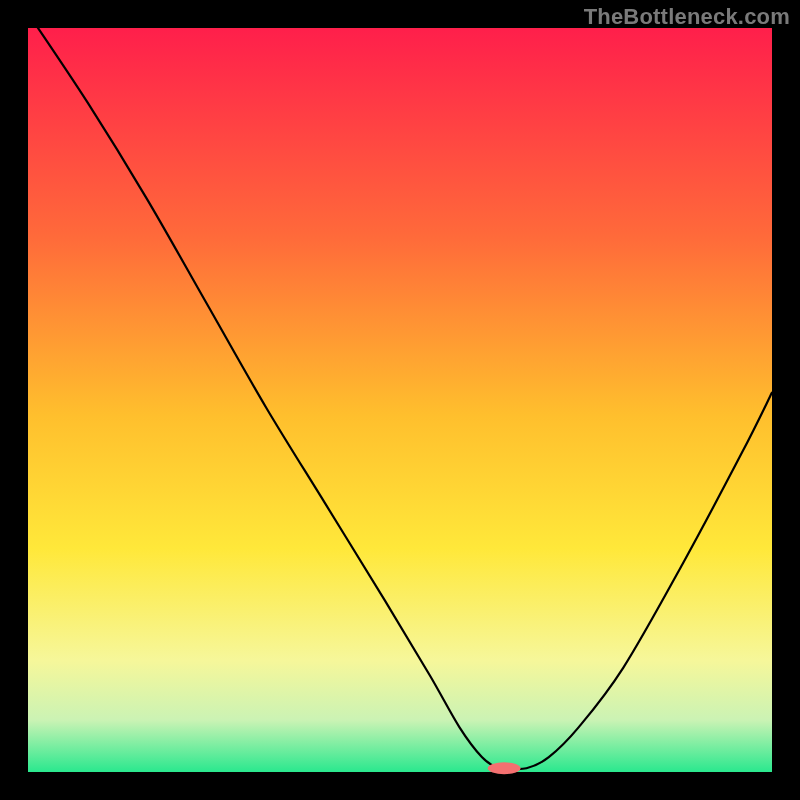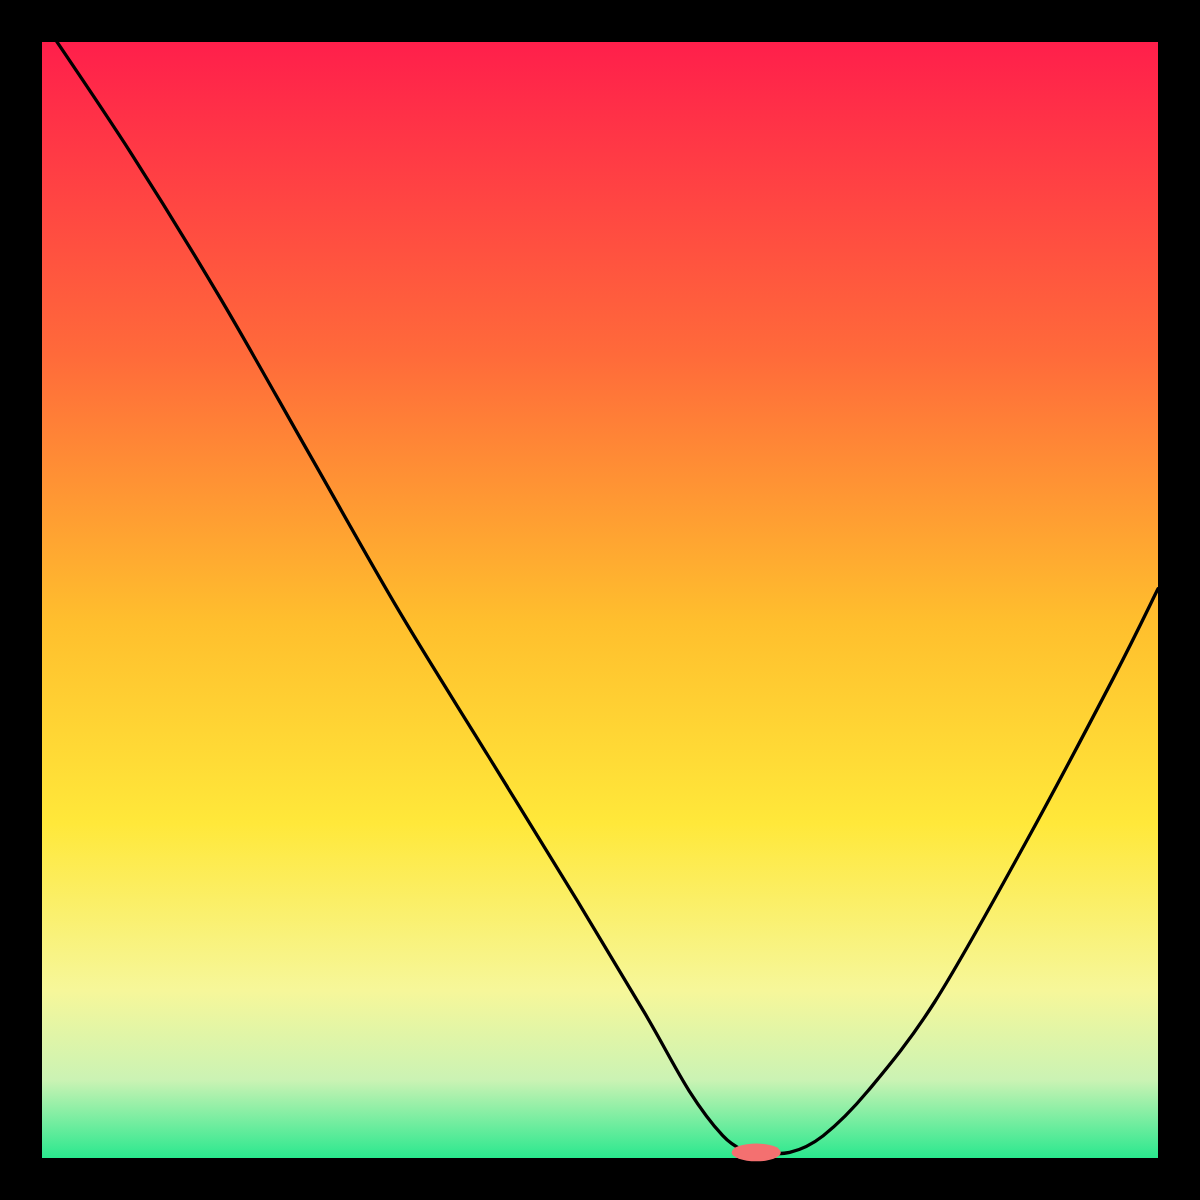--- a/index.html
+++ b/index.html
@@ -47,13 +47,14 @@
           <stop offset="70%" stop-color="#ffe83a"></stop>
           <stop offset="85%" stop-color="#f6f79a"></stop>
           <stop offset="93%" stop-color="#cbf3b4"></stop>
           <stop offset="100%" stop-color="#2ae88e"></stop>
         </linearGradient>
     </defs>
     <rect id="plot-bg" fill="url(#bg-grad)" x="28" y="28" width="744" height="744"></rect>
     <path id="curve" fill="none" stroke-width="2.2" stroke-linecap="round" stroke-linejoin="round" d="M 28.00 13.12 C 37.92 28.00 67.68 71.40 87.52 102.40 C 107.36 133.40 127.20 165.64 147.04 199.12 C 166.88 232.60 186.72 268.56 206.56 303.28 C 226.40 338.00 246.24 373.96 266.08 407.44 C 285.92 440.92 305.76 471.92 325.60 504.16 C 345.44 536.40 367.76 572.36 385.12 600.88 C 402.48 629.40 417.36 654.20 429.76 675.28 C 442.16 696.36 450.84 713.72 459.52 727.36 C 468.20 741.00 475.64 750.42 481.84 757.12 C 488.04 763.82 493.00 765.68 496.72 767.54 C 500.44 769.40 499.20 768.16 504.16 768.28 C 509.12 768.40 519.04 770.14 526.48 768.28 C 533.92 766.42 540.12 763.94 548.80 757.12 C 557.48 750.30 566.16 742.24 578.56 727.36 C 590.96 712.48 605.84 695.12 623.20 667.84 C 640.56 640.56 662.88 599.64 682.72 563.68 C 702.56 527.72 727.36 480.60 742.24 452.08 C 757.12 423.56 767.04 402.48 772.00 392.56" stroke="#000000"></path>
     <ellipse id="marker" cx="504.16" cy="768.28" rx="16.368000000000002" ry="5.952" fill="#f47070"></ellipse>
   </svg>
+  <div class="watermark">TheBottleneck.com</div>
 </div>
 
 </body></html>

